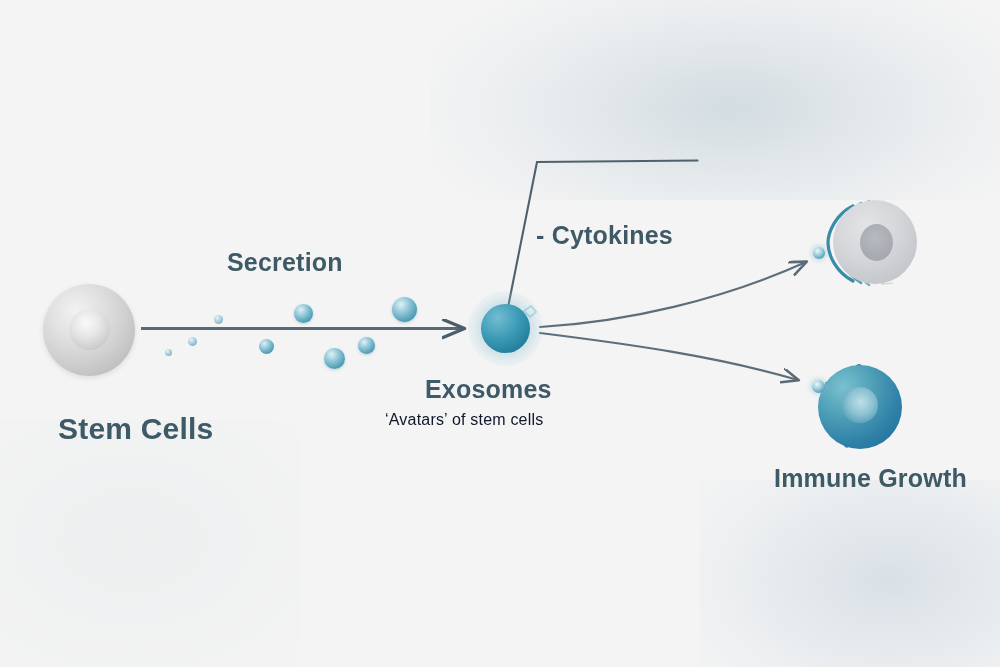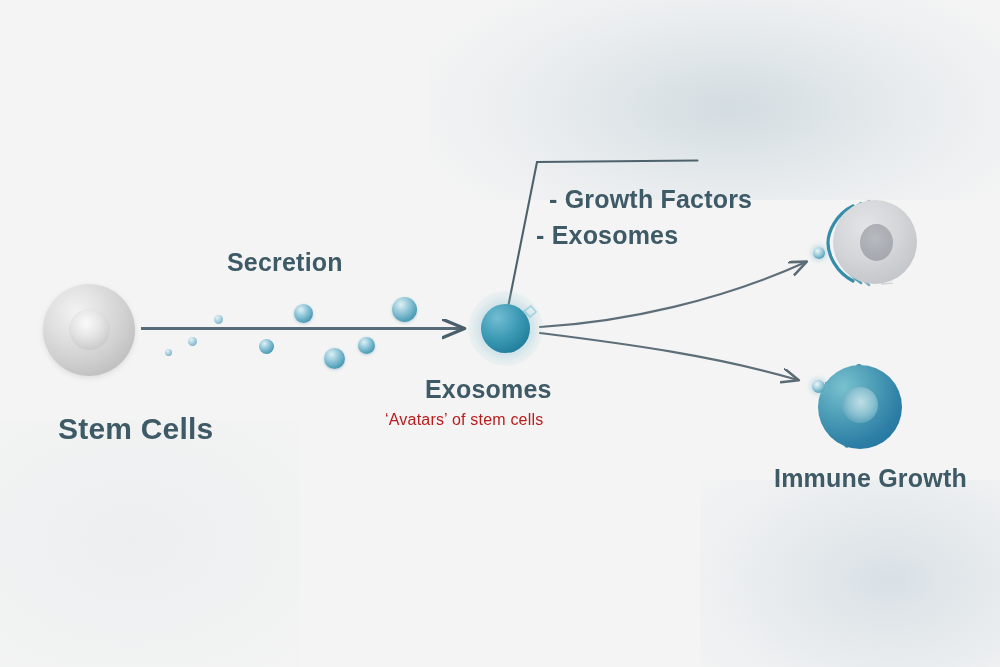--- a/index.html
+++ b/index.html
@@ -51,21 +51,21 @@
     white-space: nowrap;
     font-weight: bold;
     letter-spacing: 0.2px;
   }
   .label-main {
     color: #3e5a66;
   }
   .lbl-stem      { left: 58px;  top: 412px; font-size: 30px; }
   .lbl-secretion { left: 227px; top: 248px; font-size: 25px; }
   .lbl-exosomes  { left: 425px; top: 375px; font-size: 25px; }
-  .lbl-avatars   { left: 385px; top: 411px; font-size: 16px; font-weight: normal; color: #b91c1c; }
+  .lbl-avatars   { left: 385px; top: 411px; font-size: 16px; font-weight: normal; color: #0f172a; }
   .lbl-skin      { left: 827px; top: 301px; font-size: 25px; }
   .lbl-immune    { left: 774px; top: 464px; font-size: 25px; }
   .lbl-growth    { left: 549px; top: 185px; font-size: 25px; }
   .lbl-cyto      { left: 536px; top: 221px; font-size: 25px; }
 
   
   .stem-cell {
     position: absolute;
     left: 43px; top: 284px;
     width: 92px; height: 92px;
@@ -273,17 +273,16 @@
 
   <div class="label label-main lbl-exosomes">Exosomes</div>
 
   <div class="label label-main lbl-secretion">Secretion</div>
 
   <div class="label lbl-avatars">‘Avatars’ of stem cells</div>
 
 
   <div class="label label-main lbl-immune">Immune Growth</div>
 
-  <div class="label label-main lbl-growth">- Growth Factors</div>
-
-  <div class="label label-main lbl-cyto">- Exosomes</div>
+
+  <div class="label label-main lbl-cyto">- Cytokines</div>
 
 </div>
 
 </body></html>

